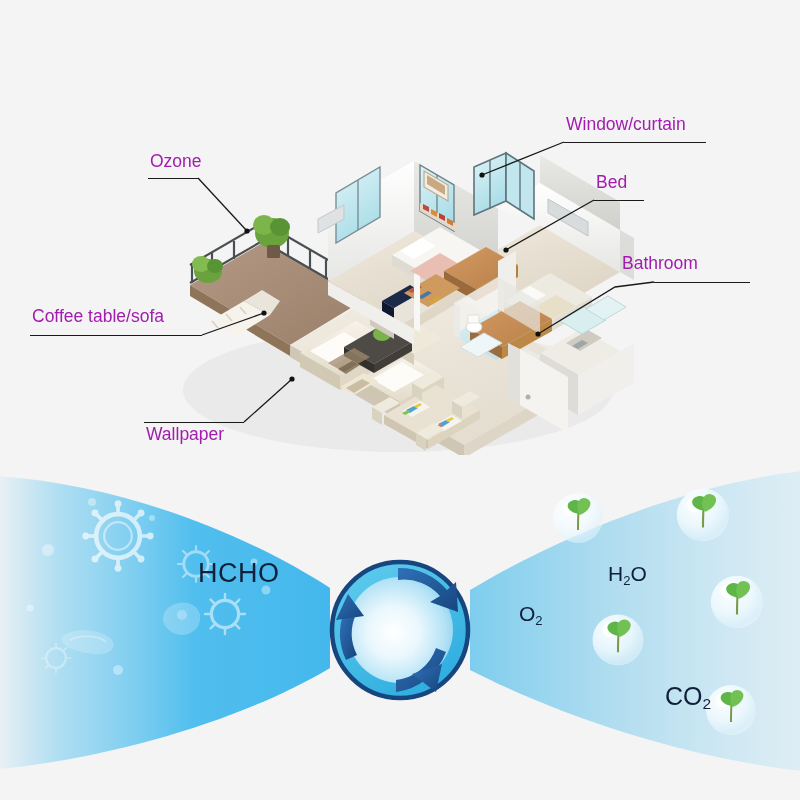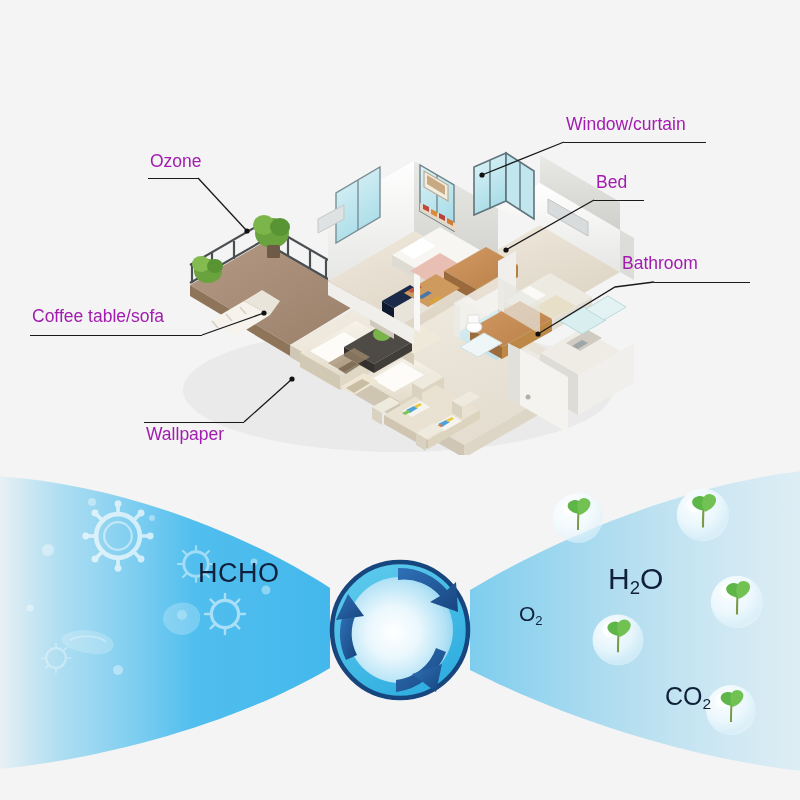--- a/index.html
+++ b/index.html
@@ -69,21 +69,21 @@
   .formula{
     position:absolute;white-space:nowrap;
     color:#10203a;
     font-family:"Liberation Sans","DejaVu Sans",sans-serif;
     font-weight:400;
   }
   .formula sub{font-size:0.62em;vertical-align:-0.28em;}
 
   .f-hcho{left:198px;top:558px;font-size:27px;letter-spacing:0.5px;}
   .f-o2  {left:519px;top:602px;font-size:21px;}
-  .f-h2o {left:608px;top:562px;font-size:30px;}
+  .f-h2o {left:608px;top:562px;font-size:21px;}
   .f-co2 {left:665px;top:682px;font-size:25px;}
 </style>
 </head>
 <body>
 
 <div id="stage">
 
   <div class="header">
   </div>
 

